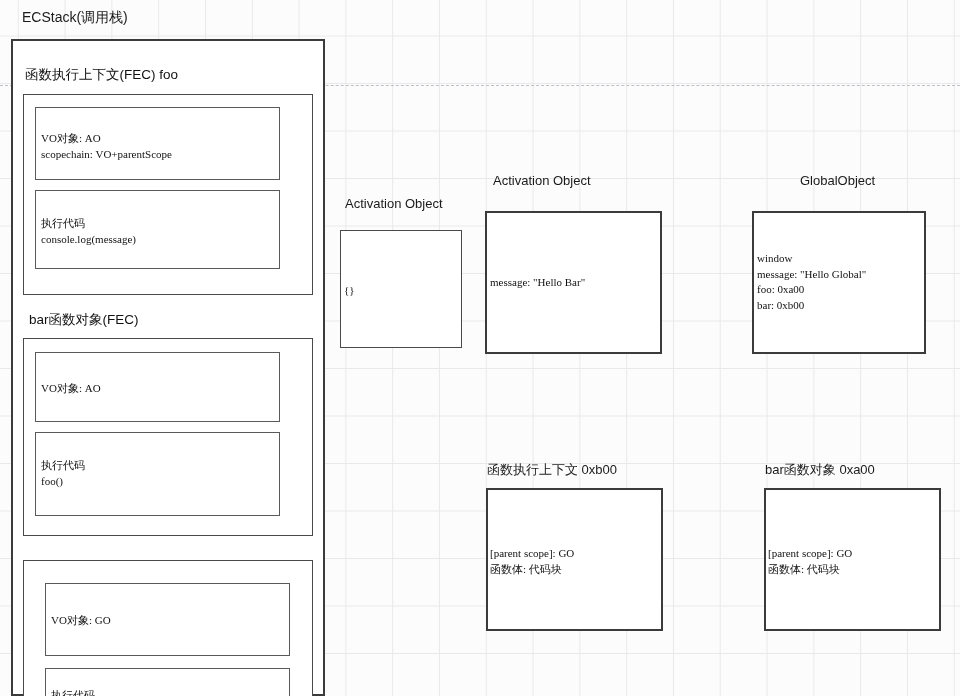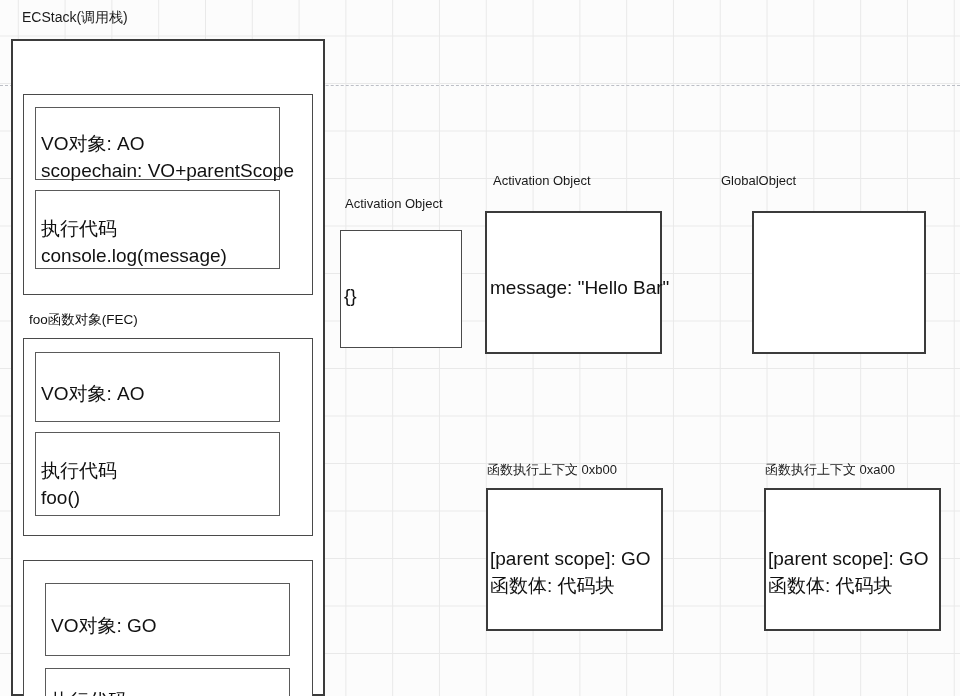--- a/index.html
+++ b/index.html
@@ -44,55 +44,57 @@
   }
   .label {
     position: absolute;
     font-size: 13px;
     line-height: 1.35;
     white-space: nowrap;
     color: #1a1a1a;
   }
   .box-text {
     position: absolute;
-    font-size: 19px;
+    font-size: 11px;
     line-height: 1.42;
     white-space: pre;
     color: #111111;
+    font-family: Liberation Serif, serif;
   }
   .inner-title {
     position: absolute;
     font-size: 13.5px;
     white-space: nowrap;
     color: #111111;
   }
 </style>
 </head>
 <body>
 
 <div id="canvas">
 
   <div class="dashed-guide" style="top:85px;"></div>
 
   <div class="label" style="left:22px; top:8px; font-size:14px;">ECStack(调用栈)</div>
 
   <div class="box" style="left:11px; top:39px; width:314px; height:657px;"></div>
 
+  <div class="inner-title" style="left:25px; top:66px;">函数执行上下文(FEC) foo</div>
 
   <div class="box thin" style="left:23px; top:94px; width:290px; height:201px;"></div>
 
   <div class="box hair" style="left:35px; top:107px; width:245px; height:73px;"></div>
   <div class="box-text" style="left:41px; top:131px;">VO对象: AO
 scopechain: VO+parentScope</div>
 
   <div class="box hair" style="left:35px; top:190px; width:245px; height:79px;"></div>
   <div class="box-text" style="left:41px; top:216px;">执行代码
 console.log(message)</div>
 
-  <div class="inner-title" style="left:29px; top:311px;">foo函数对象(FEC)</div>
+  <div class="inner-title" style="left:29px; top:311px;">bar函数对象(FEC)</div>
 
   <div class="box thin" style="left:23px; top:338px; width:290px; height:198px;"></div>
 
   <div class="box hair" style="left:35px; top:352px; width:245px; height:70px;"></div>
   <div class="box-text" style="left:41px; top:381px;">VO对象: AO</div>
 
   <div class="box hair" style="left:35px; top:432px; width:245px; height:84px;"></div>
   <div class="box-text" style="left:41px; top:458px;">执行代码
 foo()</div>
 
@@ -105,26 +107,30 @@
   <div class="box-text" style="left:51px; top:688px;">执行代码</div>
 
   <div class="label" style="left:345px; top:195px;">Activation Object</div>
   <div class="box thin" style="left:340px; top:230px; width:122px; height:118px;"></div>
   <div class="box-text" style="left:344px; top:283px;">{}</div>
 
   <div class="label" style="left:493px; top:172px;">Activation Object</div>
   <div class="box" style="left:485px; top:211px; width:177px; height:143px;"></div>
   <div class="box-text" style="left:490px; top:275px;">message: "Hello Bar"</div>
 
-  <div class="label" style="left:721px; top:172px;">GlobalObject</div>
+  <div class="label" style="left:800px; top:172px;">GlobalObject</div>
   <div class="box" style="left:752px; top:211px; width:174px; height:143px;"></div>
+  <div class="box-text" style="left:757px; top:251px;">window
+message: "Hello Global"
+foo: 0xa00
+bar: 0xb00</div>
 
   <div class="label" style="left:487px; top:461px;">函数执行上下文 0xb00</div>
   <div class="box" style="left:486px; top:488px; width:177px; height:143px;"></div>
   <div class="box-text" style="left:490px; top:546px;">[parent scope]: GO
 函数体: 代码块</div>
 
-  <div class="label" style="left:765px; top:461px;">函数执行上下文 0xa00</div>
+  <div class="label" style="left:765px; top:461px;">bar函数对象 0xa00</div>
   <div class="box" style="left:764px; top:488px; width:177px; height:143px;"></div>
   <div class="box-text" style="left:768px; top:546px;">[parent scope]: GO
 函数体: 代码块</div>
 
 </div>
 
 </body></html>

